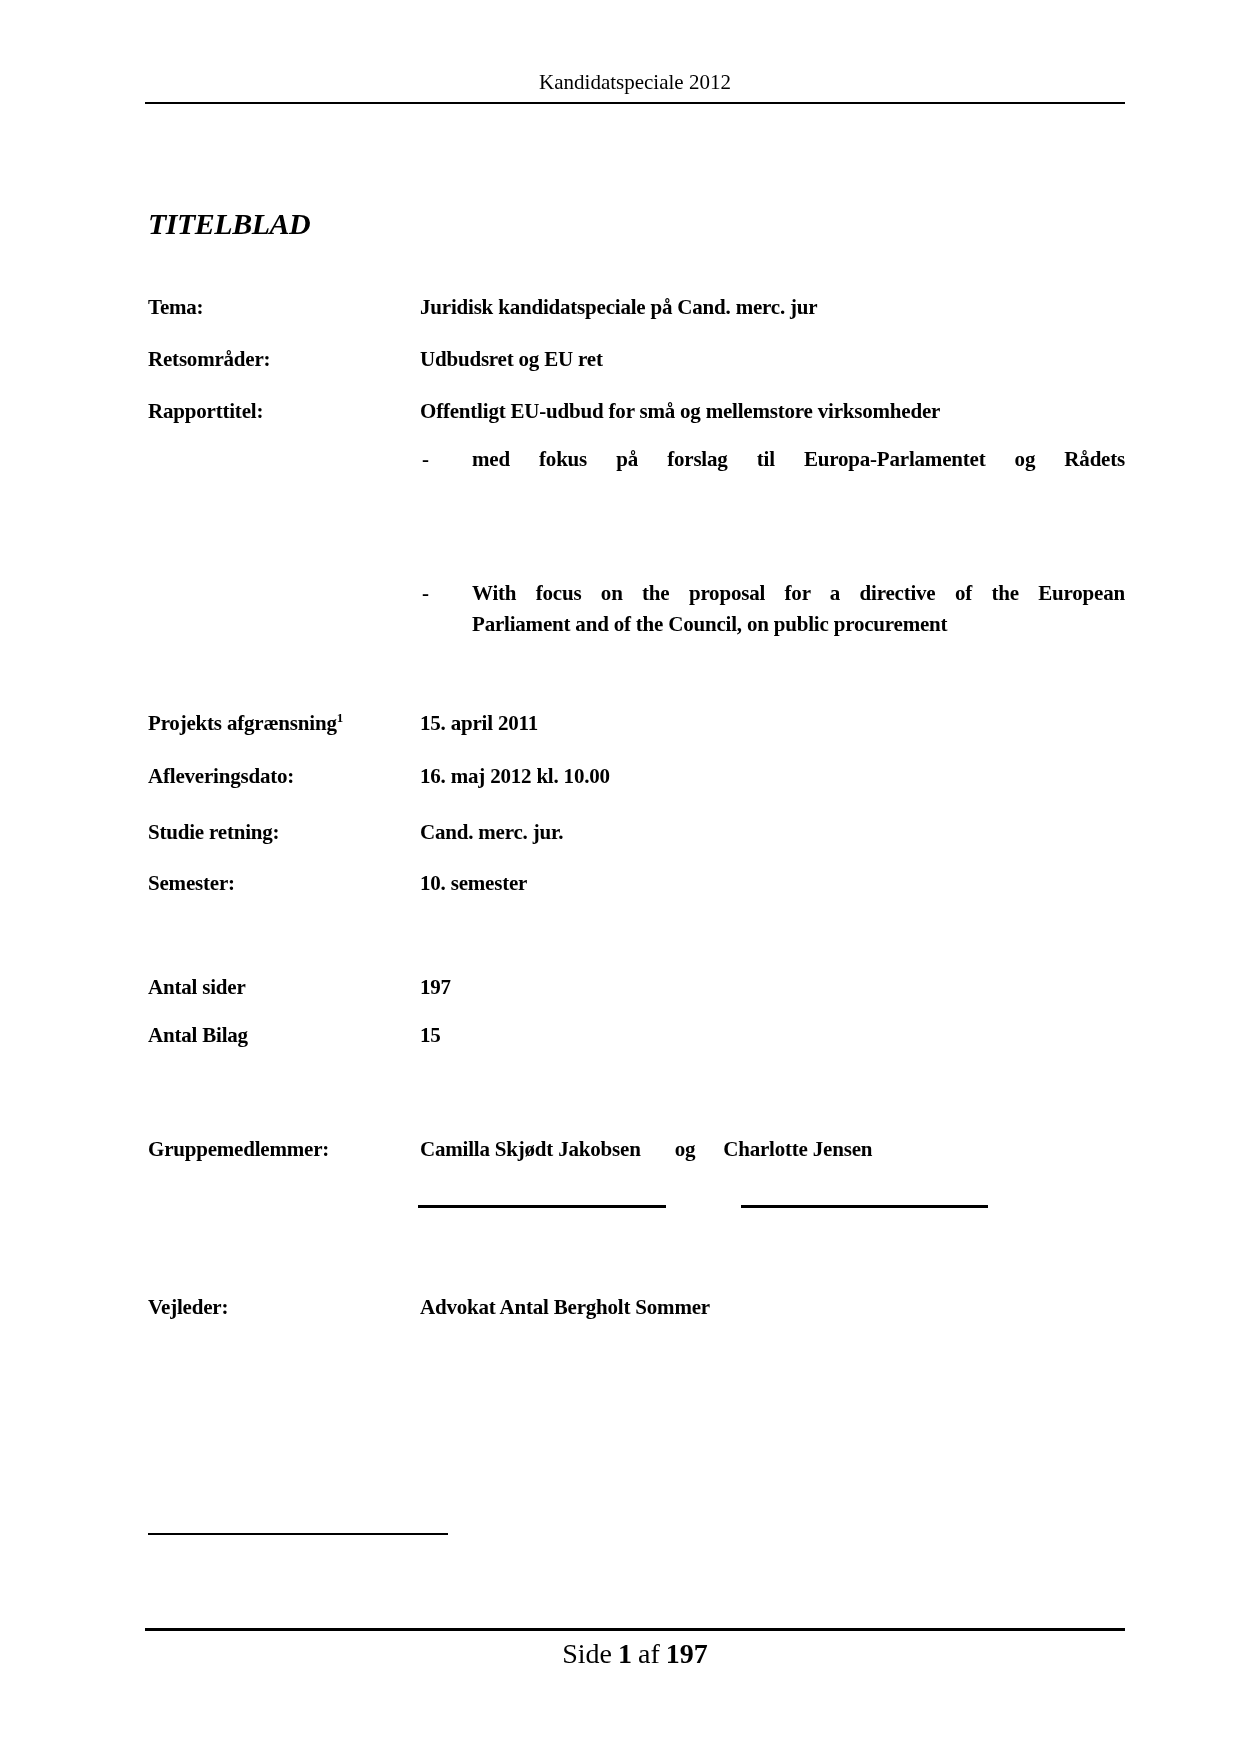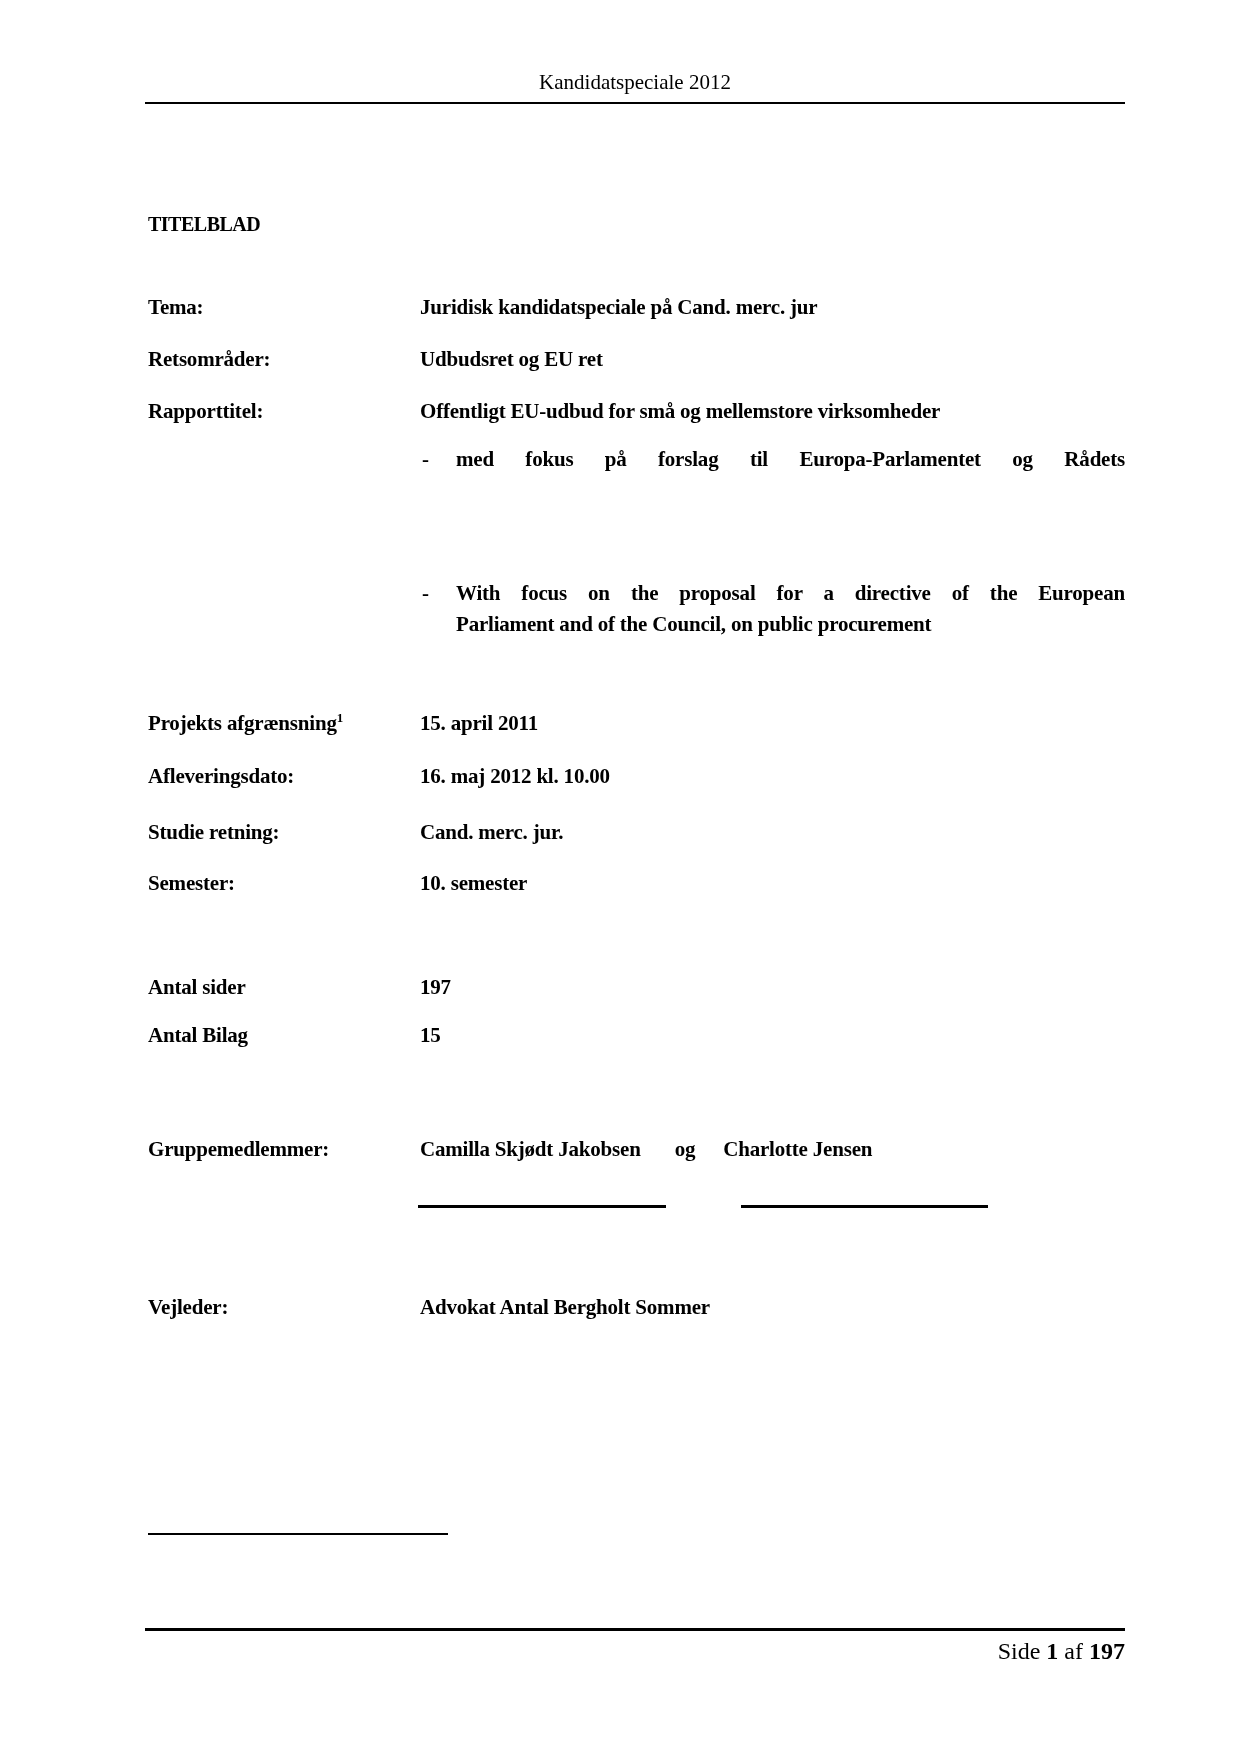--- a/index.html
+++ b/index.html
@@ -21,43 +21,44 @@
     font-size: 21px; font-weight: 400;
   }
   .header-rule {
     top: 102px; left: 145px; width: 980px;
     border-top: 2px solid #000;
   }
 
   
   .doc-title {
     top: 206px; left: 148px;
-    font-size: 20px; font-weight: 700; letter-spacing: -0.5px;
+    font-size: 30px; font-weight: 700; letter-spacing: -0.5px;
     line-height: 36px;
+    font-style: italic;
   }
 
   
   .row {
     left: 148px; width: 980px;
     font-size: 21px; font-weight: 700; line-height: 27px;
     letter-spacing: -0.2px;
     white-space: nowrap;
   }
   .row .label { display: inline-block; width: 272px; vertical-align: top; }
   .row .value { display: inline-block; vertical-align: top; text-align: right; }
   sup.fn-ref { font-size: 13px; line-height: 0; vertical-align: super; }
 
   
   .bullet {
     left: 420px; width: 705px;
     font-size: 21px; font-weight: 700; line-height: 31px;
     letter-spacing: -0.2px;
   }
   .bullet .dash { position: absolute; left: 2px; top: 0; }
-  .bullet .lines { margin-left: 36px; }
+  .bullet .lines { margin-left: 52px; }
   .bullet .justified { text-align: justify; text-align-last: justify; }
 
   
   .members { display: inline-flex; font-family: Liberation Serif, serif; }
   .members .conj { margin: 0 28px 0 34px; }
 
   
   .sig-line { top: 1205px; border-top: 3px solid #000; height: 0; }
   .sig-line.first { left: 418px; width: 248px; }
   .sig-line.second { left: 741px; width: 247px; }
@@ -67,22 +68,22 @@
   .footnote {
     top: 1552px; left: 148px; width: 900px;
     font-size: 17px; font-weight: 400;
   }
   .footnote sup { font-size: 11px; line-height: 0; vertical-align: super; }
 
   
   .footer-rule { top: 1628px; left: 145px; width: 980px; border-top: 3px solid #000; }
   .footer {
     top: 1638px; left: 145px; width: 980px;
-    display: flex; justify-content: flex-end; gap: 6px;
-    font-size: 24px; font-weight: 400;
+    display: flex; justify-content: center; gap: 6px;
+    font-size: 28px; font-weight: 400;
   }
   .footer .bold { font-weight: 700; }
 </style>
 </head>
 <body>
 
 <div class="page">
 
   <div class="abs running-header">Kandidatspeciale 2012</div>
   <div class="abs header-rule"></div>

